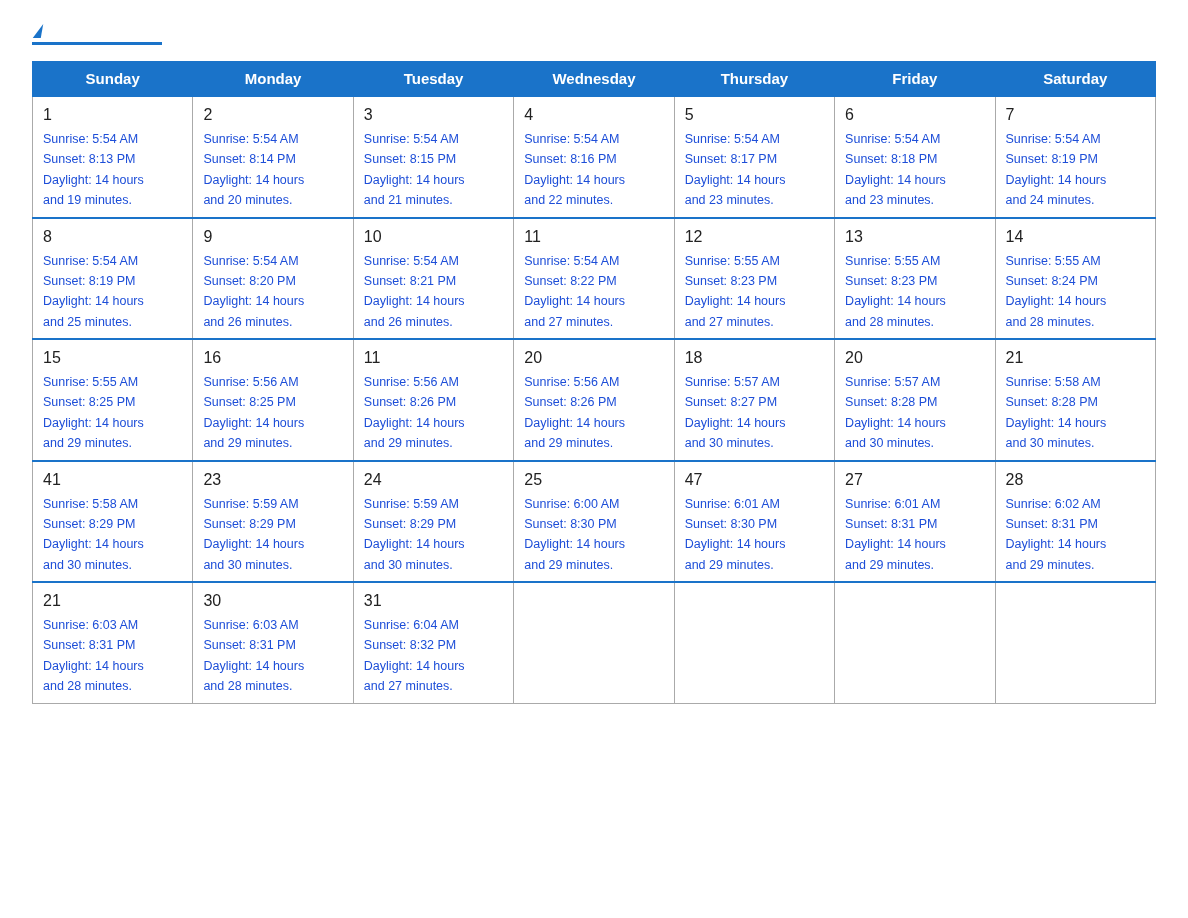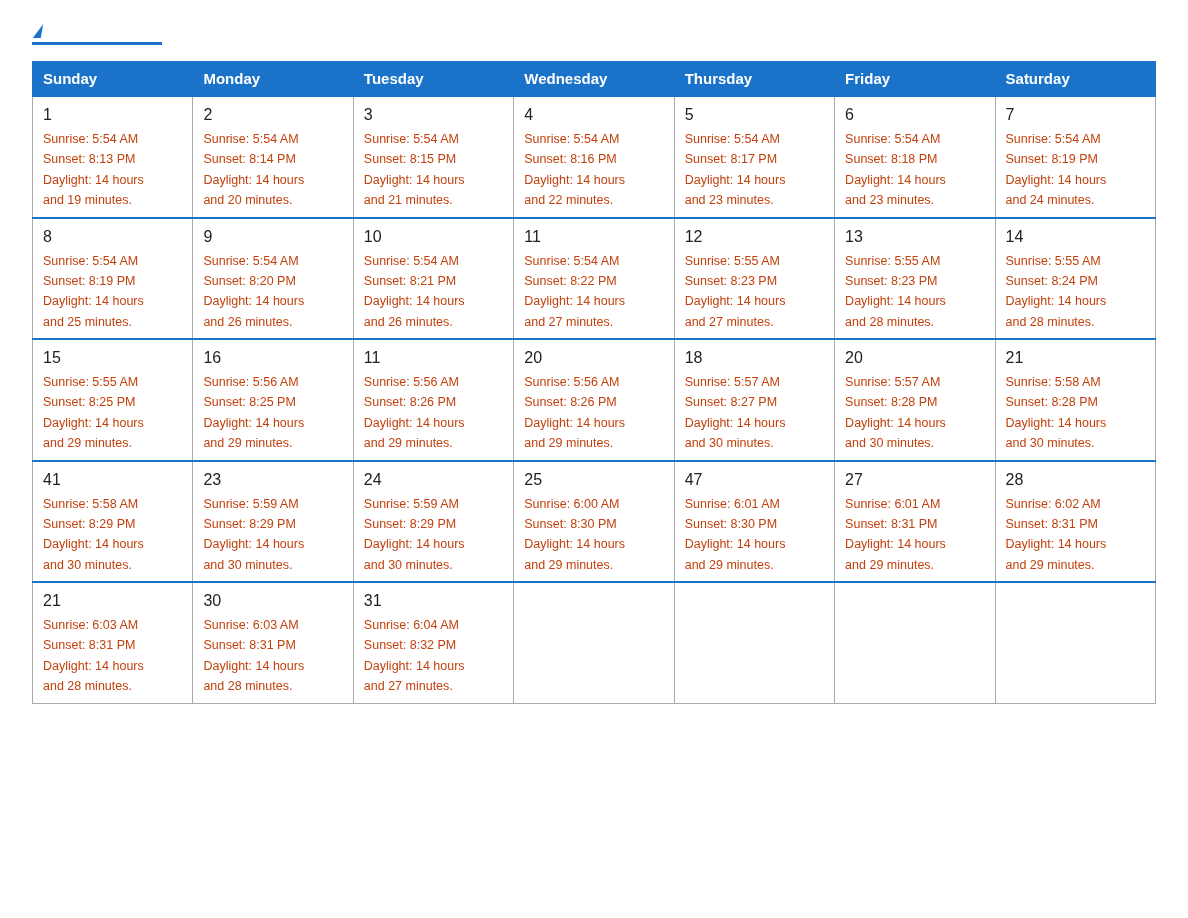--- a/index.html
+++ b/index.html
@@ -58,21 +58,21 @@
       width: 100%;
       border-collapse: collapse;
       margin-top: 16px;
     }
     .calendar-table th {
       background: #1a73c9;
       color: #fff;
       font-size: 15px;
       font-weight: bold;
       padding: 8px 10px;
-      text-align: left;
+      text-align: center;
       border: 1px solid #1a73c9;
     }
     .calendar-table td {
       border: 1px solid #aaa;
       border-top: 2px solid #1a73c9;
       vertical-align: top;
       padding: 6px 10px;
       width: 14.28%;
       min-height: 90px;
       font-size: 13px;
@@ -85,21 +85,21 @@
       background: #fff;
     }
     .day-number {
       font-size: 16px;
       font-weight: normal;
       margin-bottom: 2px;
       display: block;
     }
     .day-info {
       font-size: 12.5px;
-      color: #c2410c;
+      color: #1d4ed8;
       line-height: 1.55;
     }
   </style>
 </head>
 <body>
 
 <div class="header-row">
   <div class="logo">
     <div style="display:flex;align-items:center;">
       <span class="logo-general"></span>

